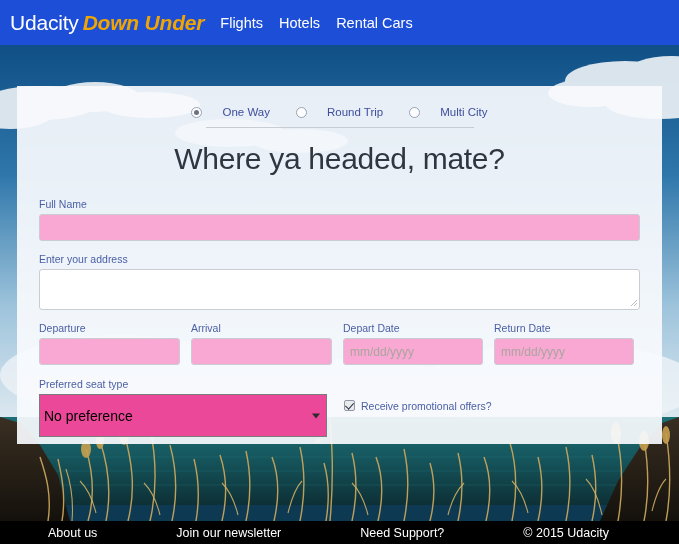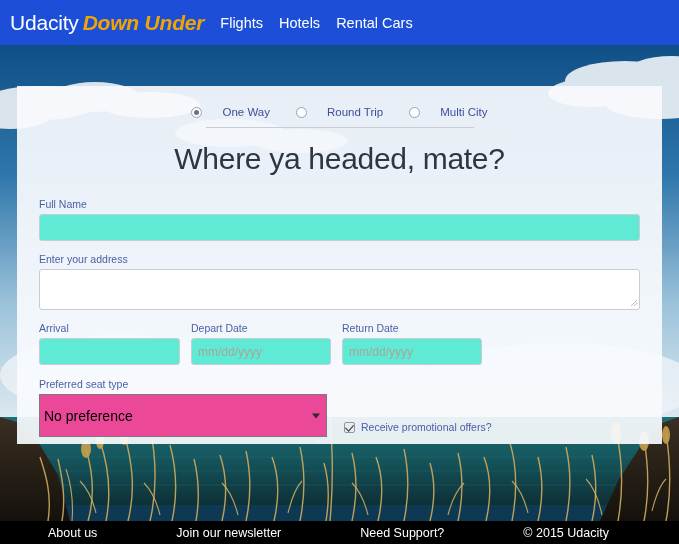--- a/index.html
+++ b/index.html
@@ -99,21 +99,21 @@
     font-size: 10.5px;
     color: #4a5fa5;
     margin-bottom: 4px;
     display: block;
   }
 
   .text-input {
     width: 100%; height: 27px;
     border: 1px solid #c9ccd1;
     border-radius: 3px;
-    background: #5eead4;
+    background: #f9a8d4;
     font-size: 12px;
     color: #333;
     padding: 0 6px;
     font-family: "Liberation Sans", sans-serif;
     outline: none;
   }
   .text-input::placeholder { color: #a9a59c; }
 
   .addr-area {
     width: 100%; height: 41px;
@@ -133,21 +133,21 @@
     position: absolute; right: 2px; bottom: 3px;
     width: 8px; height: 8px; pointer-events: none;
   }
 
   .block { margin-bottom: 12px; }
 
   .quad-row { display: flex; gap: 11px; margin-bottom: 13px; }
   .quad-col { width: 141px; }
   .quad-col.wide { width: 140px; }
 
-  .bottom-row { display: flex; align-items: flex-end; gap: 0; }
+  .bottom-row { display: flex; gap: 0; }
   .seat-col { width: 288px; }
   .seat-select {
     width: 100%; height: 43px;
     border: 1px solid #7b7b7b;
     border-radius: 0;
     background: #ec4899;
     font-size: 14px;
     color: #000;
     padding: 0 4px;
     font-family: Liberation Sans, sans-serif;
@@ -381,20 +381,24 @@
       <div class="addr-wrap">
         <textarea class="addr-area" placeholder="" style=""></textarea>
         <svg class="resize-grip" viewBox="0 0 8 8">
           <path d="M7,1 L1,7 M7,4 L4,7" stroke="#aaaaaa" stroke-width="0.8" fill="none"></path>
         </svg>
       </div>
     </div>
 
     <div class="quad-row">
       <div class="quad-col">
+        <label class="field-label">Departure</label>
+        <input class="text-input" type="text" placeholder="" style="">
+      </div>
+      <div class="quad-col">
         <label class="field-label">Arrival</label>
         <input class="text-input" type="text" placeholder="" style="">
       </div>
       <div class="quad-col wide">
         <label class="field-label">Depart Date</label>
         <input class="text-input" type="text" placeholder="mm/dd/yyyy" style="">
       </div>
       <div class="quad-col wide">
         <label class="field-label">Return Date</label>
         <input class="text-input" type="text" placeholder="mm/dd/yyyy" style="">

